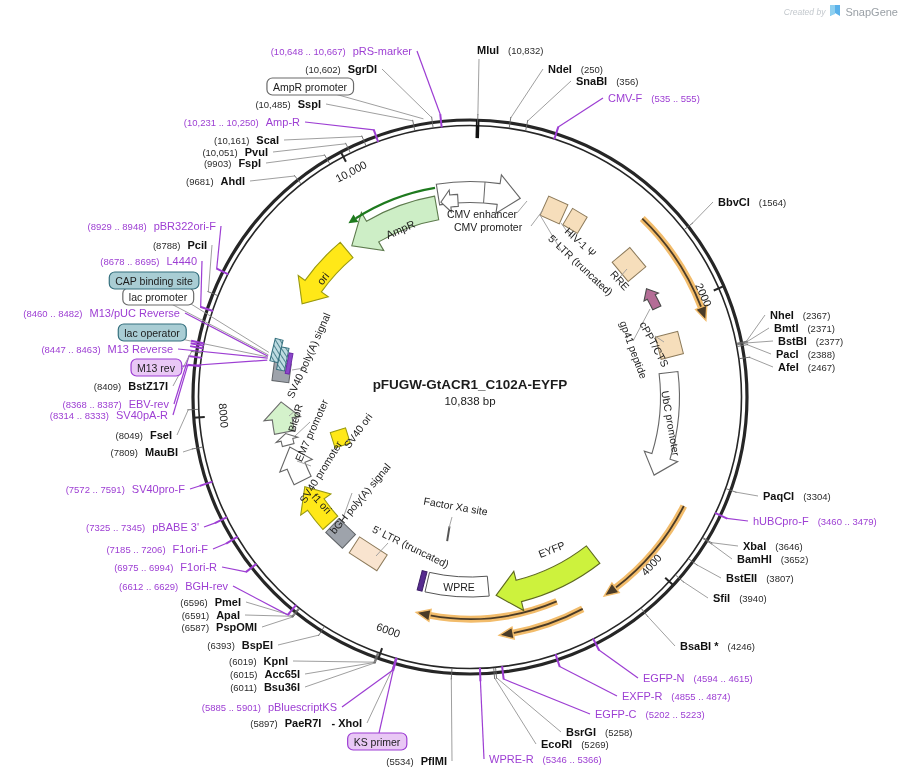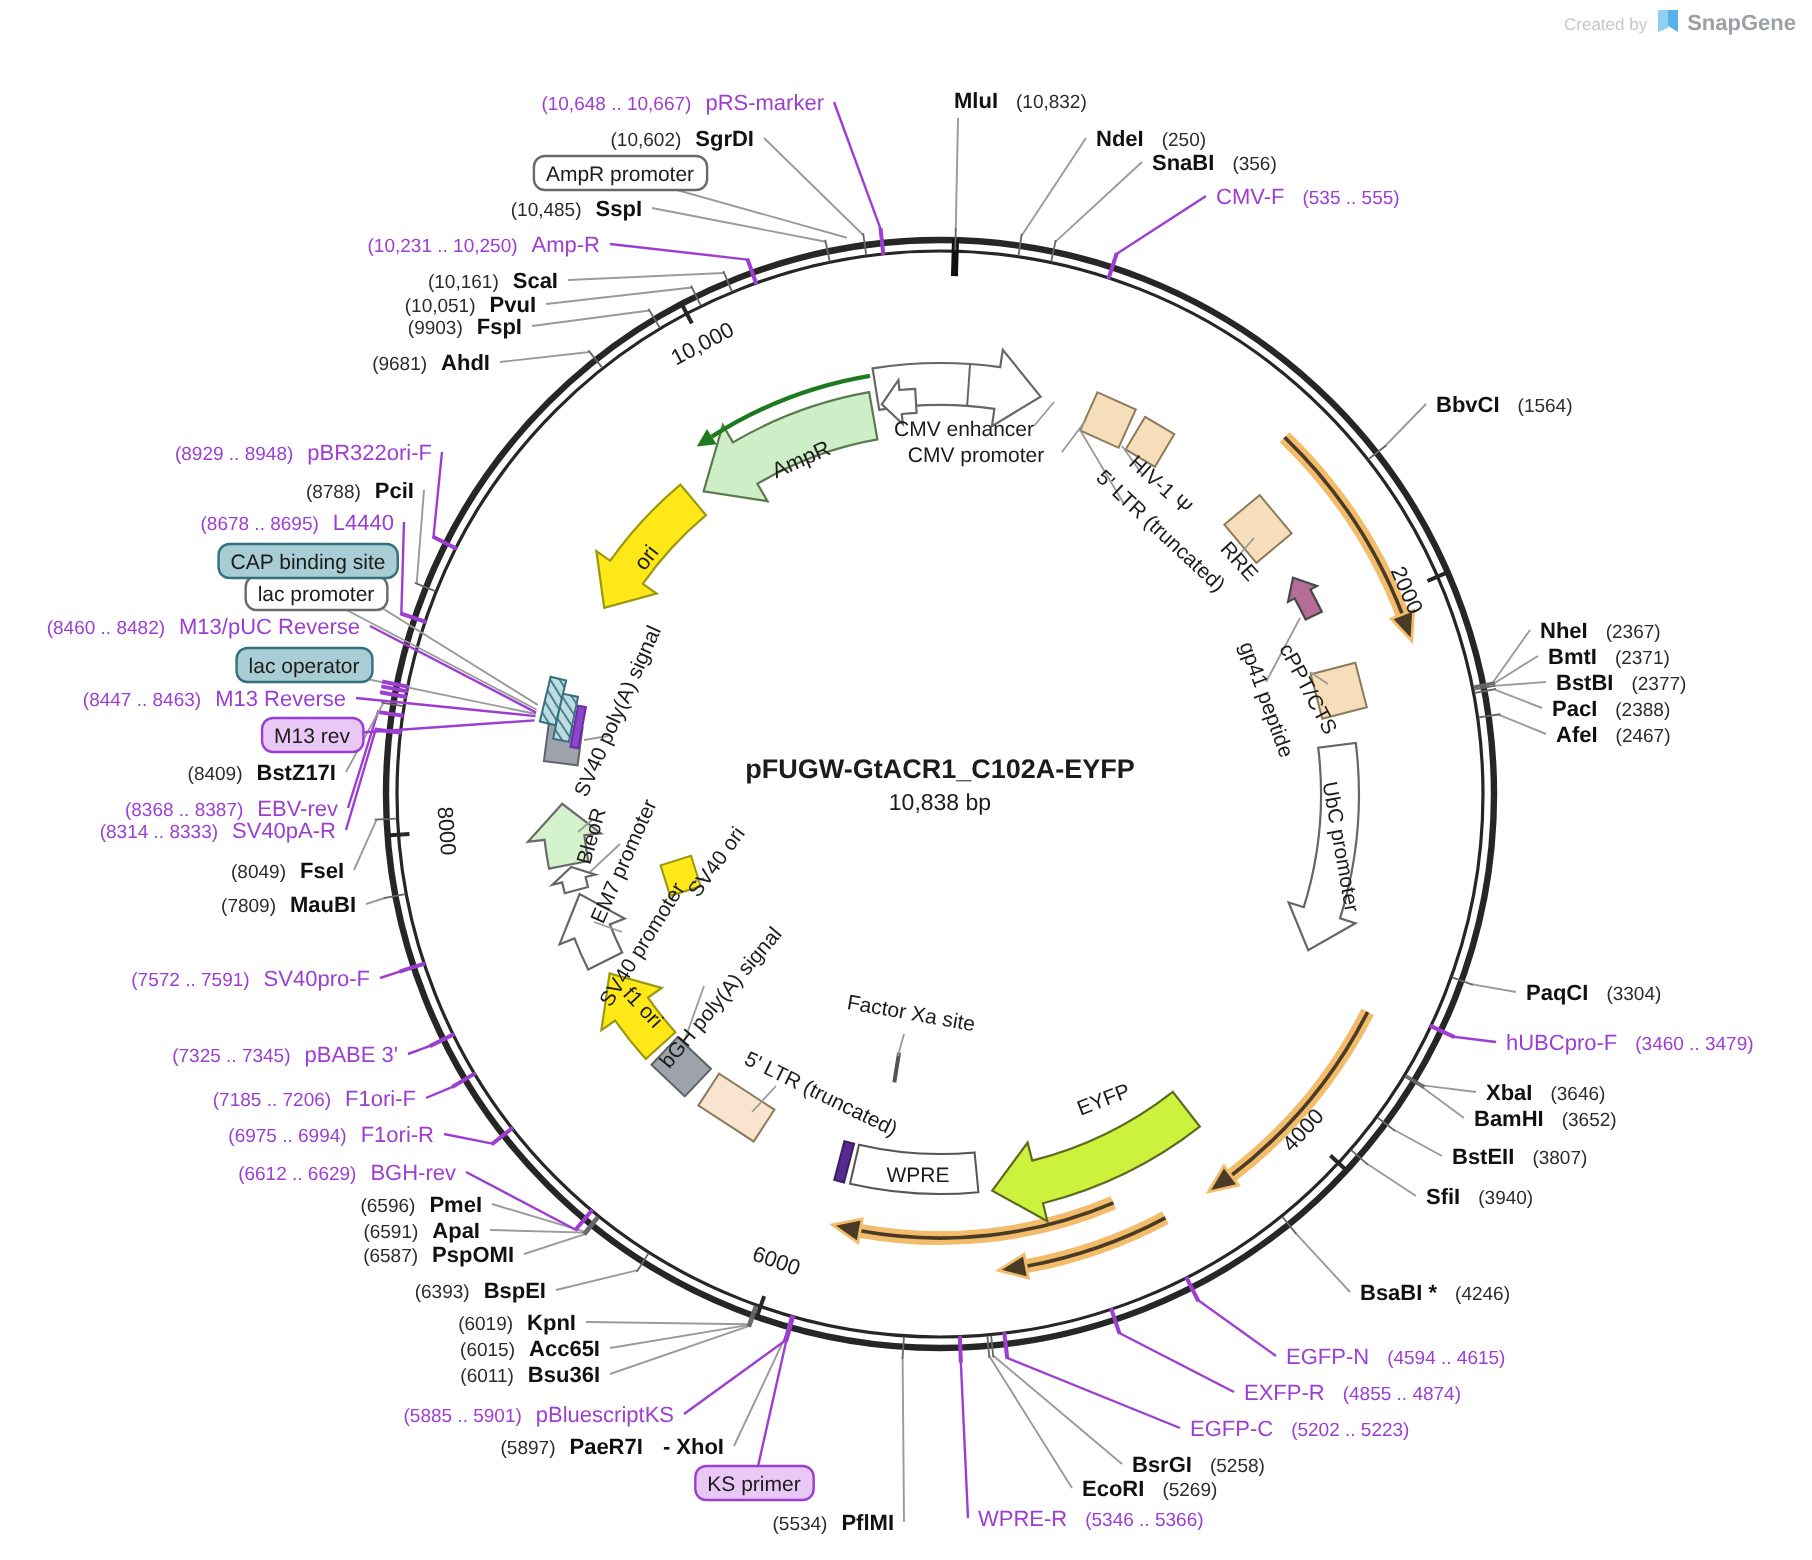--- a/index.html
+++ b/index.html
@@ -3,22 +3,22 @@
 <meta charset="utf-8">
 <style>
   html,body{margin:0;padding:0;background:#fff;}
   #stage{position:relative;width:906px;height:780px;background:#ffffff;overflow:hidden;
          font-family:"Liberation Sans","DejaVu Sans",sans-serif;}
   #map-svg{position:absolute;left:0;top:0;}
   #map-svg text{font-family:"Liberation Sans","DejaVu Sans",sans-serif;fill:#1c1c1c;}
   .t-title{font-size:13.5px;font-weight:bold;}
   .t-size{font-size:11.5px;}
   #watermark{position:absolute;top:5px;right:8px;display:flex;align-items:center;gap:4px;}
-  #watermark .wm-pre{font-size:8.5px;color:#c3c8cd;}
-  #watermark .wm-brand{font-size:11px;color:#9aa0a6;font-weight:bold;}
+  #watermark .wm-pre{font-size:8.5px;color:#c3c8cd;font-style:italic;}
+  #watermark .wm-brand{font-size:11px;color:#9aa0a6;font-weight:normal;}
 </style>
 </head>
 <body>
 
 <div id="stage">
   <div id="watermark">
     <span class="wm-pre">Created by</span>
     <svg width="12" height="14" viewBox="0 0 12 14">
       <path d="M1 0 H11 V11 L6 8 L1 11 Z" fill="#5ab1ea"></path>
       <path d="M1 0 H6 V9 L1 11 Z" fill="#8fd0f0"></path>

